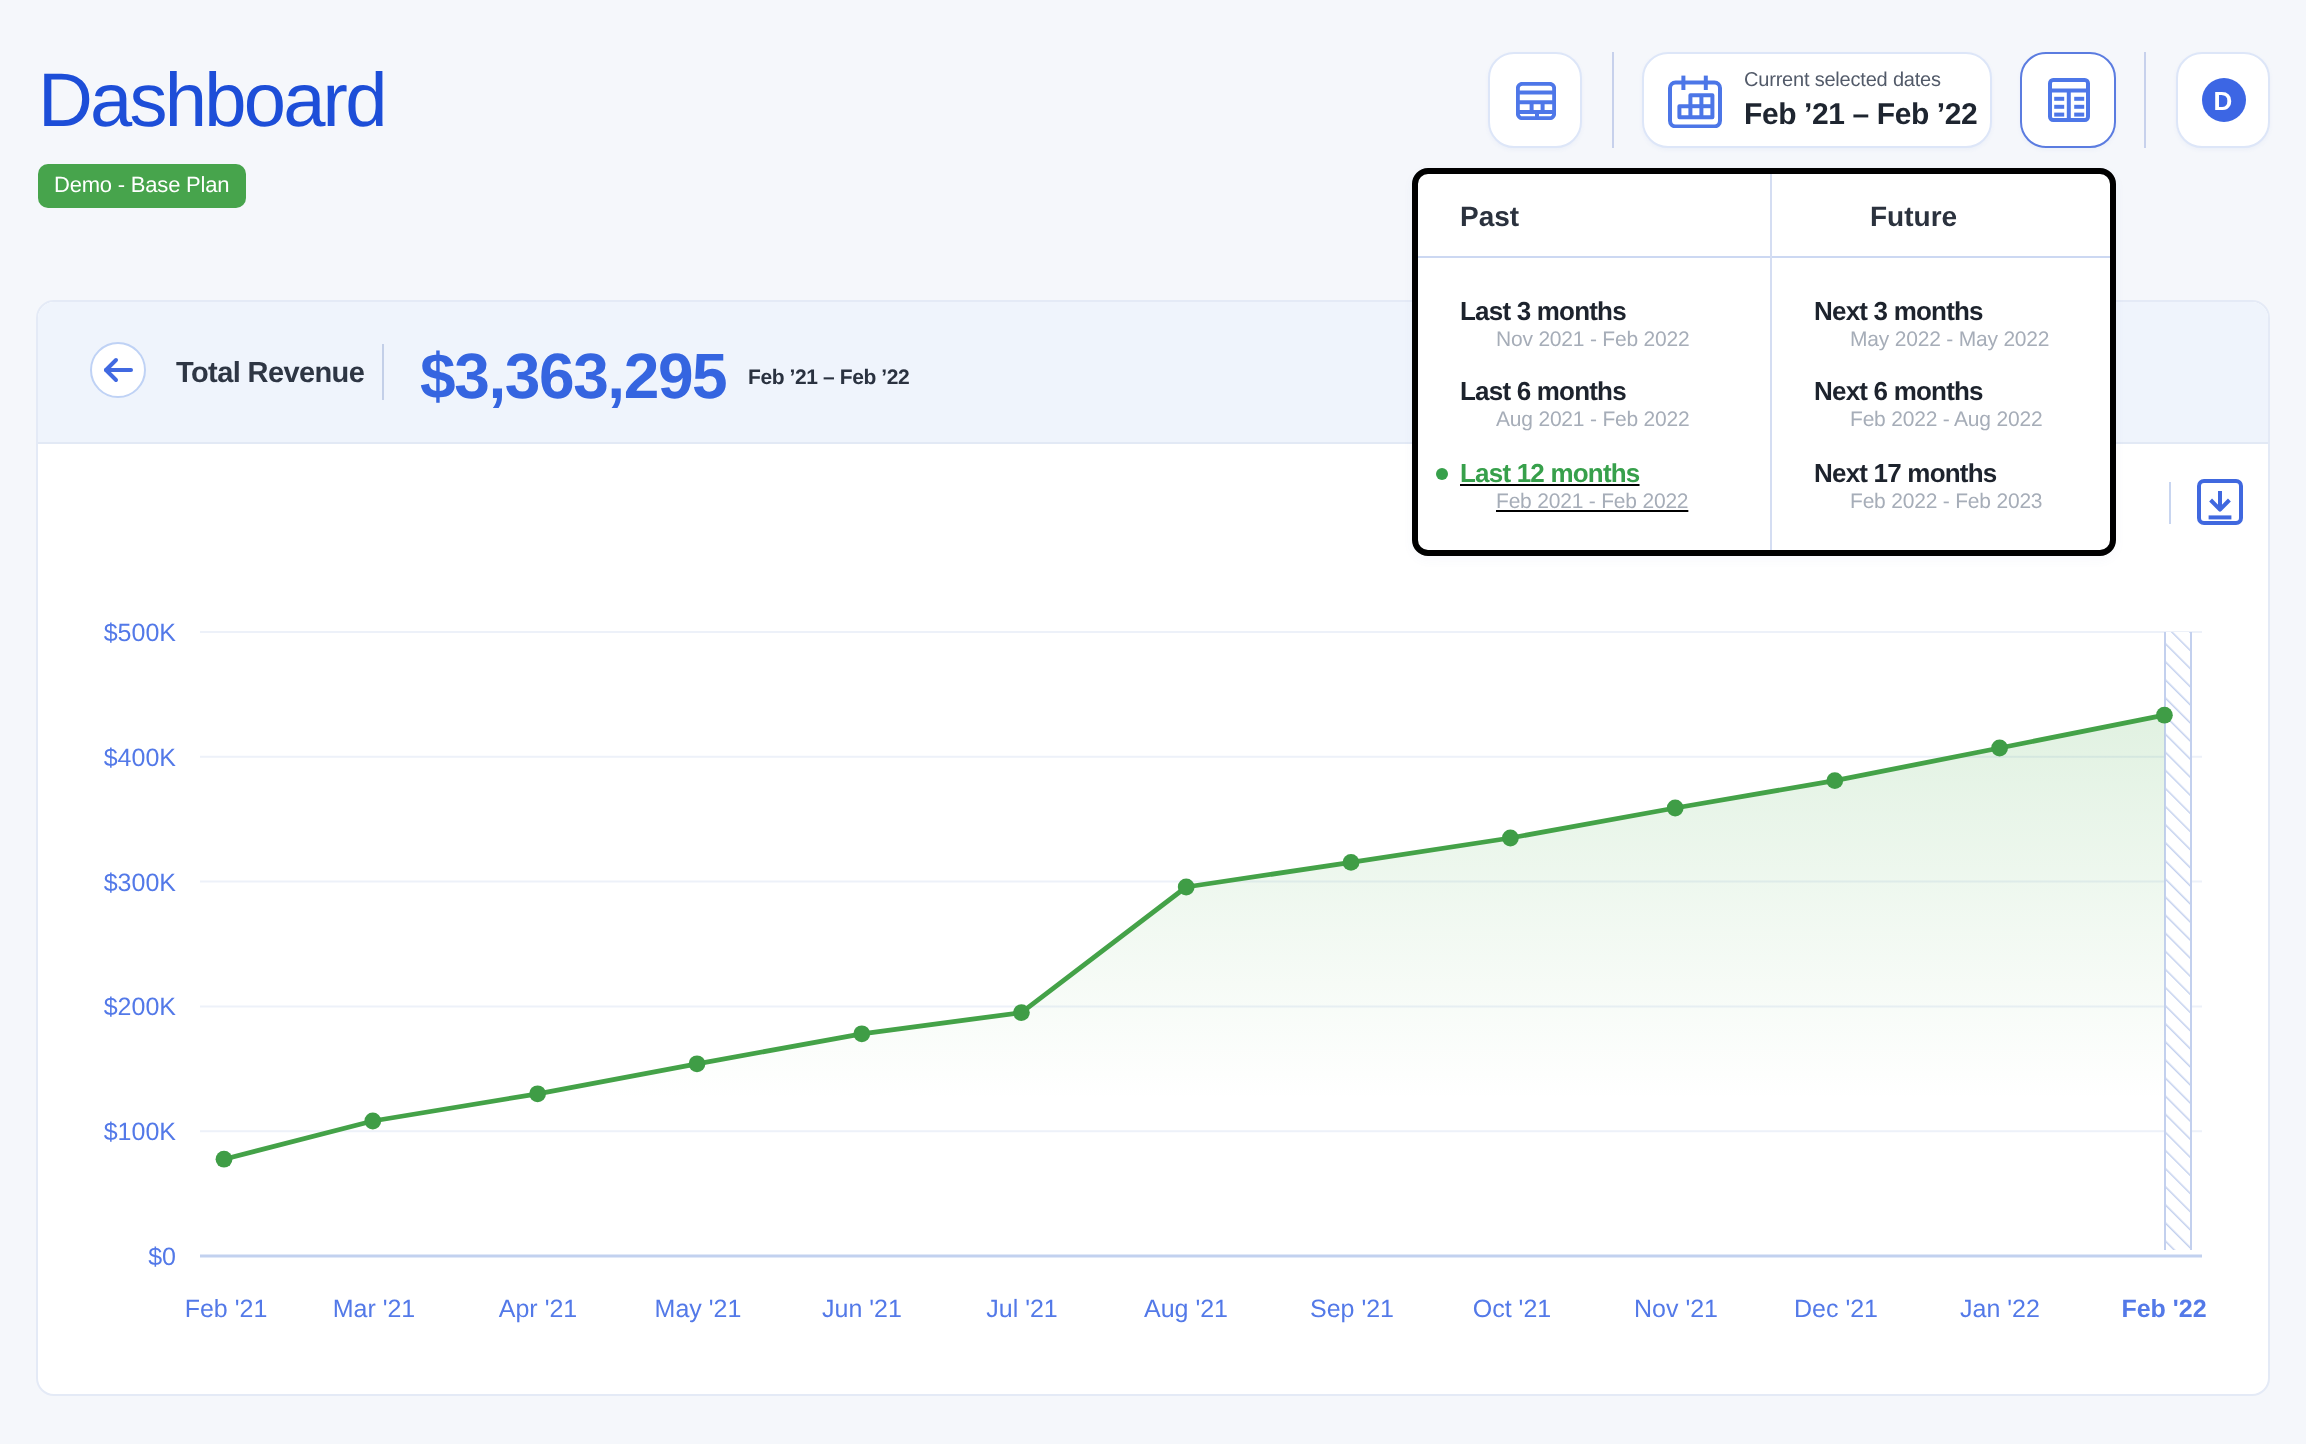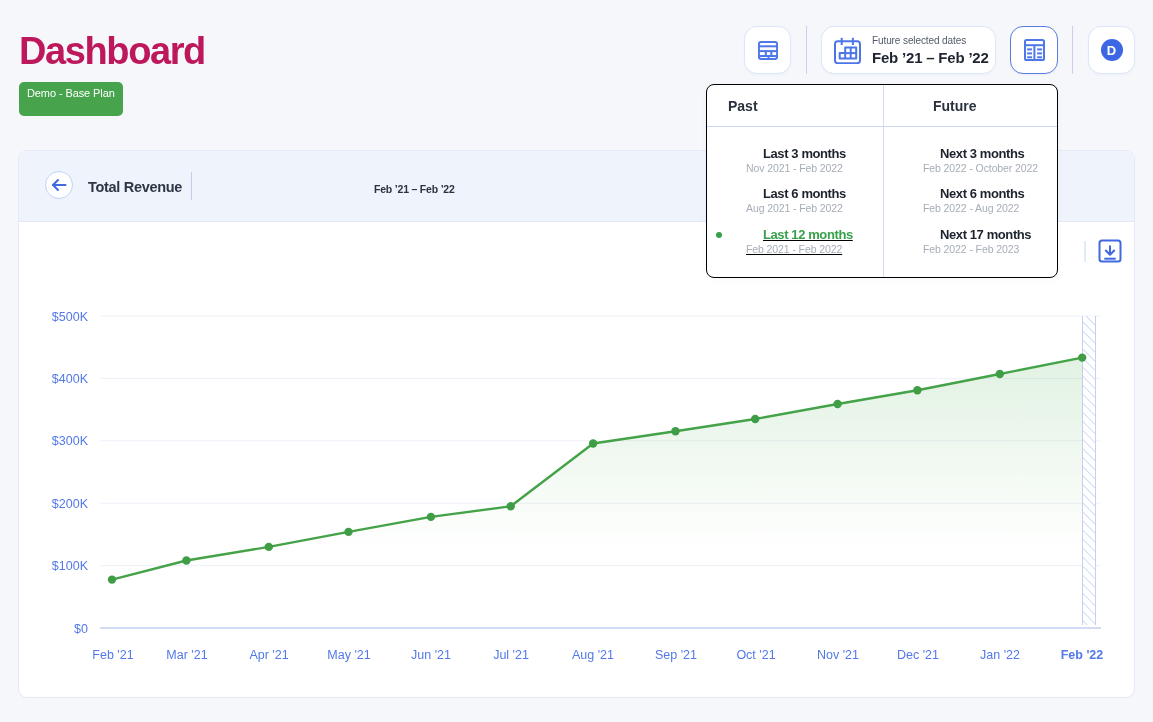--- a/index.html
+++ b/index.html
@@ -1,41 +1,41 @@
 <!DOCTYPE html>
 <html><head>
 <meta charset="utf-8">
 <style>
 * { margin:0; padding:0; box-sizing:border-box; }
 html,body { width:1153px; height:722px; background:#f5f7fb; font-family:"Liberation Sans",sans-serif; position:relative; overflow:hidden; }
 .abs { position:absolute; }
-h1.title { position:absolute; left:19px; top:29.5px; font-size:38px; font-weight:bold; color:#be185d; letter-spacing:-1.4px; }
-.badge { position:absolute; left:19px; top:82px; height:34px; line-height:22px; padding:0 8px; background:#47a44c; color:#fff; font-size:11px; letter-spacing:-0.1px; border-radius:5px; }
+h1.title { position:absolute; left:19px; top:29.5px; font-size:38px; font-weight:normal; color:#1d4ed8; letter-spacing:-1.4px; }
+.badge { position:absolute; left:19px; top:82px; height:22px; line-height:22px; padding:0 8px; background:#47a44c; color:#fff; font-size:11px; letter-spacing:-0.1px; border-radius:5px; }
 .btn { position:absolute; top:26px; height:48px; background:#fff; border:1px solid #dde6f8; border-radius:13px; display:flex; align-items:center; justify-content:center; box-shadow:0 1px 2px rgba(90,120,200,0.06); }
 .btn.active { border:1.5px solid #5b7ce0; }
 .vdiv { position:absolute; width:1px; background:#c7d1ec; }
 .cal-txt { margin-left:11px; }
 .cal-txt .l1 { font-size:10px; line-height:12px; color:#525a69; margin-bottom:2px; letter-spacing:-0.1px; }
 .cal-txt .l2 { font-size:15px; line-height:17px; font-weight:bold; color:#1e2530; letter-spacing:-0.2px; white-space:nowrap; }
 .avatar { width:22px; height:22px; border-radius:50%; background:#3c66e4; color:#fff; font-size:13px; font-weight:bold; display:flex; align-items:center; justify-content:center; }
 
 .card { position:absolute; left:18px; top:150px; width:1117px; height:548px; background:#fff; border:1px solid #e4eaf6; border-radius:9px; }
 .card-head { position:absolute; left:0; top:0; width:100%; height:71px; background:#eff4fc; border-bottom:1px solid #e2e9f5; border-radius:8px 8px 0 0; }
 .backbtn { position:absolute; left:25.5px; top:20px; width:28px; height:28px; border-radius:50%; background:#fff; border:1px solid #bfd2f5; display:flex; align-items:center; justify-content:center; }
 .tr-label { position:absolute; left:69px; top:28px; font-size:14.5px; font-weight:bold; letter-spacing:-0.3px; color:#2e3644; }
 .head-div { position:absolute; left:172px; top:21px; width:1px; height:28px; background:#c3cfe8; }
 .big-num { position:absolute; left:191px; top:18.5px; font-size:32px; font-weight:bold; letter-spacing:-0.7px; color:#3565e0; }
 .big-dates { position:absolute; left:355px; top:32px; font-size:10.5px; font-weight:bold; letter-spacing:-0.2px; color:#2a3240; }
 
-.dropdown { position:absolute; left:706px; top:84px; width:352px; height:194px; background:#fff; border:1px solid #000000; border-radius:8px; box-shadow:0 2px 6px rgba(70,100,170,0.04); }
+.dropdown { position:absolute; left:706px; top:84px; width:352px; height:194px; background:#fff; border:3px solid #000000; border-radius:8px; box-shadow:0 2px 6px rgba(70,100,170,0.04); }
 .dd-col-div { position:absolute; left:176px; top:0; bottom:0; width:1px; background:#d4ddf2; }
 .dd-head { position:absolute; top:0; left:0; right:0; height:42px; border-bottom:1px solid #ccd8f2; }
 .dd-h { position:absolute; top:13px; font-size:14px; font-weight:bold; color:#2b323e; }
 .dd-item { position:absolute; }
-.dd-item .t { font-size:13px; font-weight:bold; letter-spacing:-0.4px; color:#1d232d;margin-left:35px; }
+.dd-item .t { font-size:13px; font-weight:bold; letter-spacing:-0.4px; color:#1d232d; }
 .dd-item .s { font-size:10.5px; color:#a6adb8; margin-top:1px; letter-spacing:-0.1px;padding-left:18px; }
 .dd-item.sel .t { color:#37a04b; }
 .dd-dot { position:absolute; width:6px; height:6px; border-radius:50%; background:#37a04b; }
 </style>
 </head>
 <body>
 
 <h1 class="title">Dashboard</h1>
 <div class="badge">Demo - Base Plan</div>
 
@@ -56,21 +56,21 @@
   <svg width="27" height="27" viewBox="0 0 27 27" fill="none" stroke="#4c76e7" stroke-width="2">
     <rect x="1" y="4.2" width="25" height="22" rx="2.8"></rect>
     <line x1="7.7" y1="0.8" x2="7.7" y2="8"></line>
     <line x1="18.9" y1="0.8" x2="18.9" y2="8"></line>
     <path d="M11.2 10.6 H22.2 V21.6 H5.7 V16.1 H11.2 Z" stroke-linejoin="round"></path>
     <line x1="16.7" y1="10.6" x2="16.7" y2="21.6"></line>
     <line x1="11.2" y1="16.1" x2="22.2" y2="16.1"></line>
     <line x1="11.2" y1="16.1" x2="11.2" y2="21.6"></line>
   </svg>
   <div class="cal-txt">
-    <div class="l1">Future selected dates</div>
+    <div class="l1">Current selected dates</div>
     <div class="l2">Feb ’21 – Feb ’22</div>
   </div>
 </div>
 
 <div class="btn active" style="left:1010px; width:48px;">
   <svg width="21" height="22" viewBox="0 0 21 22" fill="none" stroke="#4e77e8" stroke-width="2">
     <rect x="1" y="1" width="19" height="20" rx="1.6"></rect>
     <line x1="1" y1="6.2" x2="20" y2="6.2"></line>
     <line x1="10.4" y1="6.2" x2="10.4" y2="21"></line>
     <line x1="3.1" y1="10.4" x2="8.1" y2="10.4"></line>
@@ -90,20 +90,21 @@
 <div class="card">
   <div class="card-head"></div>
   <div class="backbtn">
     <svg width="16" height="14" viewBox="0 0 16 14" fill="none" stroke="#4169e1" stroke-width="2" stroke-linecap="round" stroke-linejoin="round">
       <line x1="2" y1="7" x2="14.5" y2="7"></line>
       <polyline points="7,2 2,7 7,12"></polyline>
     </svg>
   </div>
   <div class="tr-label">Total Revenue</div>
   <div class="head-div"></div>
+  <div class="big-num">$3,363,295</div>
   <div class="big-dates">Feb ’21 – Feb ’22</div>
 </div>
 
 <svg class="abs" style="left:0; top:222px;" width="1153" height="476" viewBox="0 222 1153 476" fill="none">
   <defs>
     <linearGradient id="areaGrad" x1="0" y1="355" x2="0" y2="550" gradientUnits="userSpaceOnUse">
       <stop offset="0" stop-color="#4caf50" stop-opacity="0.17"></stop>
       <stop offset="1" stop-color="#4caf50" stop-opacity="0"></stop>
     </linearGradient>
     <pattern id="hatch" patternUnits="userSpaceOnUse" width="6.4" height="6.4" patternTransform="rotate(-45)">
@@ -192,21 +193,21 @@
     <div class="s">Aug 2021 - Feb 2022</div>
   </div>
   <div class="dd-item sel" style="left:21px; top:142px;text-decoration:underline;">
     <div class="t">Last 12 months</div>
     <div class="s">Feb 2021 - Feb 2022</div>
   </div>
   <div class="dd-dot" style="left:9px; top:147px;"></div>
 
   <div class="dd-item" style="left:198px; top:61px;">
     <div class="t">Next 3 months</div>
-    <div class="s">Feb 2022 - October 2022</div>
+    <div class="s">May 2022 - May 2022</div>
   </div>
   <div class="dd-item" style="left:198px; top:101px;">
     <div class="t">Next 6 months</div>
     <div class="s">Feb 2022 - Aug 2022</div>
   </div>
   <div class="dd-item" style="left:198px; top:142px;">
     <div class="t">Next 17 months</div>
     <div class="s">Feb 2022 - Feb 2023</div>
   </div>
 </div>

